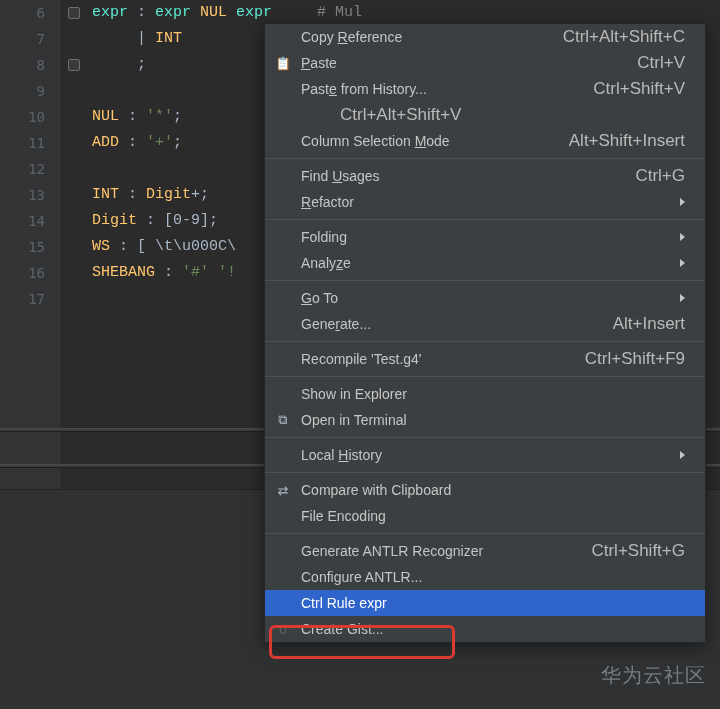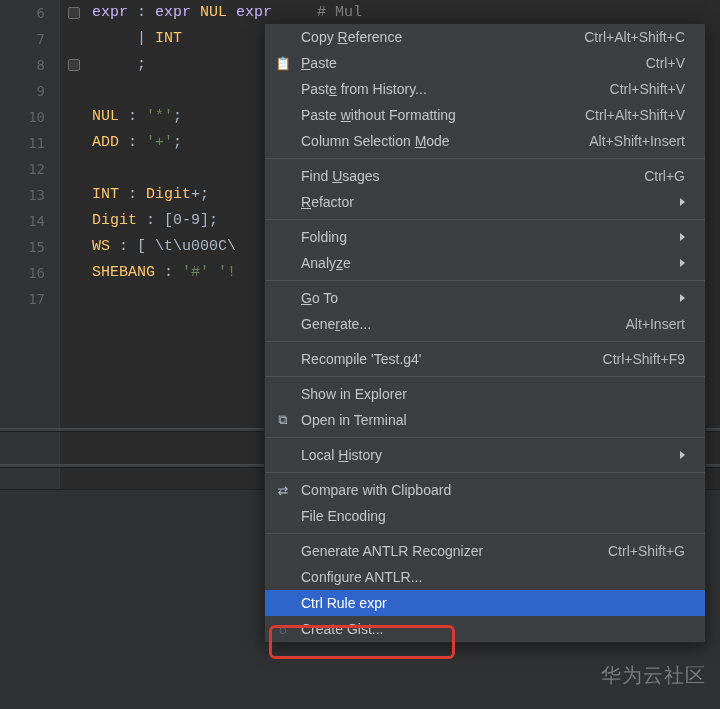--- a/index.html
+++ b/index.html
@@ -32,21 +32,21 @@
   .gutter div { height: 26px; line-height: 26px; }
   .code-area {
     flex: 1;
     background: #2b2b2b;
     font-family: Consolas, "Courier New", monospace;
     font-size: 15px;
     position: relative;
     padding-left: 32px;
   }
   .code-line { height: 26px; line-height: 26px; white-space: pre; }
-  .tok-def { color: #c4b5fd; }
+  .tok-def { color: #5eead4; }
   .tok-rule { color: #ffc66d; }
   .tok-str { color: #6a8759; }
   .tok-comment { color: #808080; }
   .tok-plain { color: #a9b7c6; }
   .fold-marker {
     position: absolute;
     left: 8px;
     width: 12px;
     height: 12px;
     border: 1px solid #6e6e6e;
@@ -86,21 +86,21 @@
   .menu-item {
     display: flex;
     align-items: center;
     height: 26px;
     padding: 0 20px 0 36px;
     cursor: default;
     position: relative;
     gap: 10px;
   }
   .menu-item .label { flex: 1; }
-  .menu-item .shortcut { color: #b9b9b9; font-size: 14px; margin-left: 39px; }
+  .menu-item .shortcut { color: #b9b9b9; font-size: 17px; margin-left: 39px; }
   .menu-item .submenu-arrow {
     width: 0; height: 0;
     border-top: 4px solid transparent;
     border-bottom: 4px solid transparent;
     border-left: 5px solid #c5c5c5;
     margin-left: 8px;
   }
   .menu-sep {
     height: 1px;
     background: #4f5254;
@@ -187,21 +187,20 @@
     <div class="menu-item">
       <span class="menu-icon">📋</span>
       <span class="label"><span class="underline">P</span>aste</span>
       <span class="shortcut">Ctrl+V</span>
     </div>
     <div class="menu-item">
       <span class="label">Past<span class="underline">e</span> from History...</span>
       <span class="shortcut">Ctrl+Shift+V</span>
     </div>
     <div class="menu-item">
-      <span class="label">Paste <span class="underline">w</span>ithout Formatting</span>
       <span class="shortcut">Ctrl+Alt+Shift+V</span>
     </div>
     <div class="menu-item">
       <span class="label">Column Selection <span class="underline">M</span>ode</span>
       <span class="shortcut">Alt+Shift+Insert</span>
     </div>
     <div class="menu-sep"></div>
     <div class="menu-item">
       <span class="label">Find <span class="underline">U</span>sages</span>
       <span class="shortcut">Ctrl+G</span>

